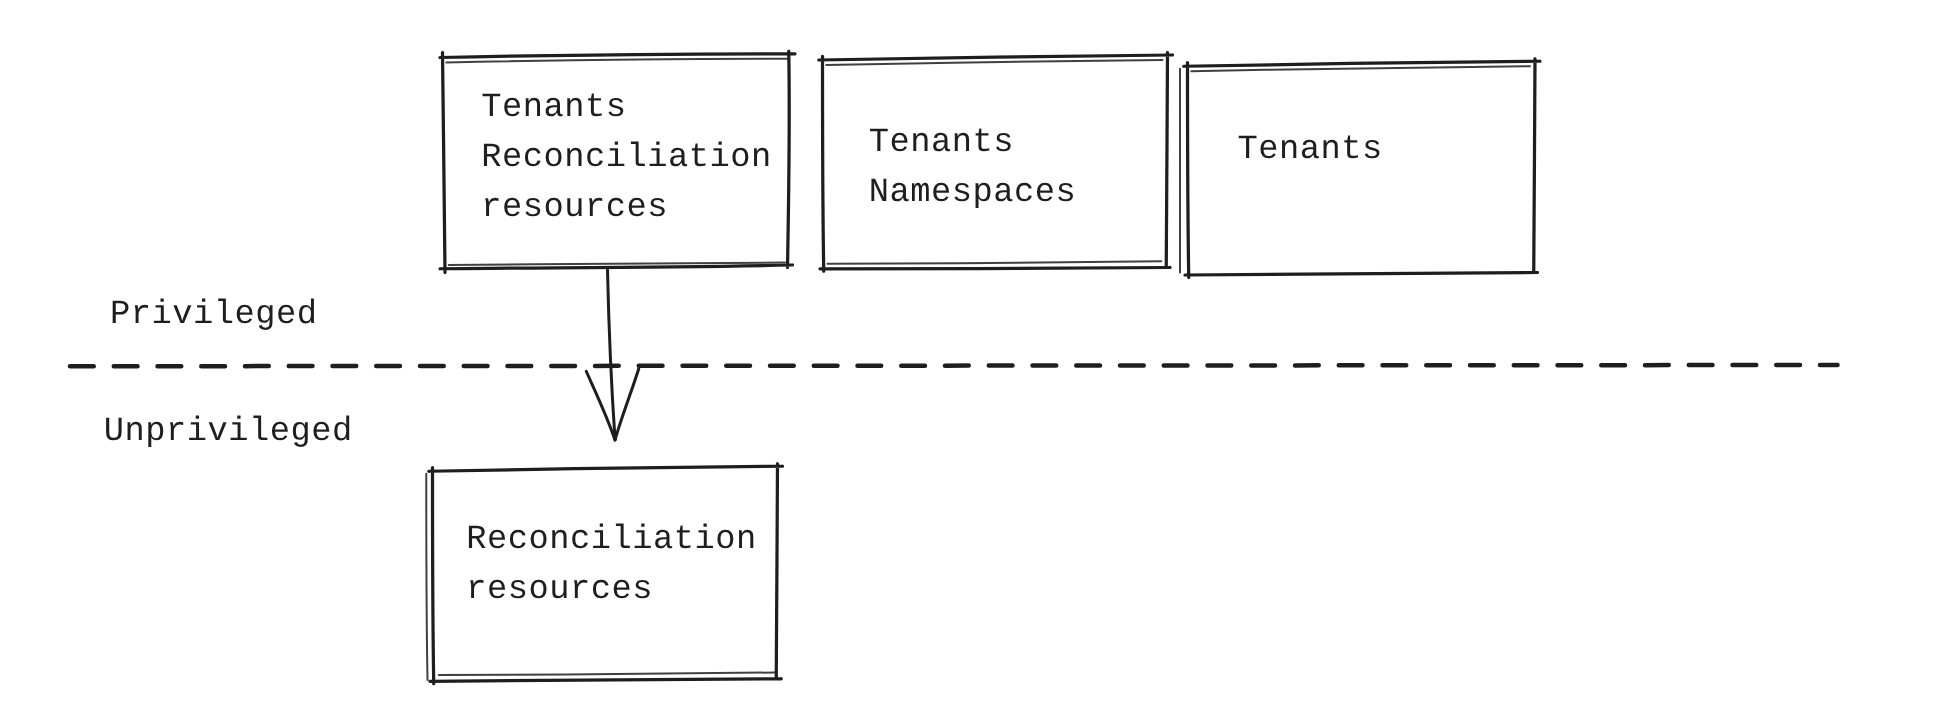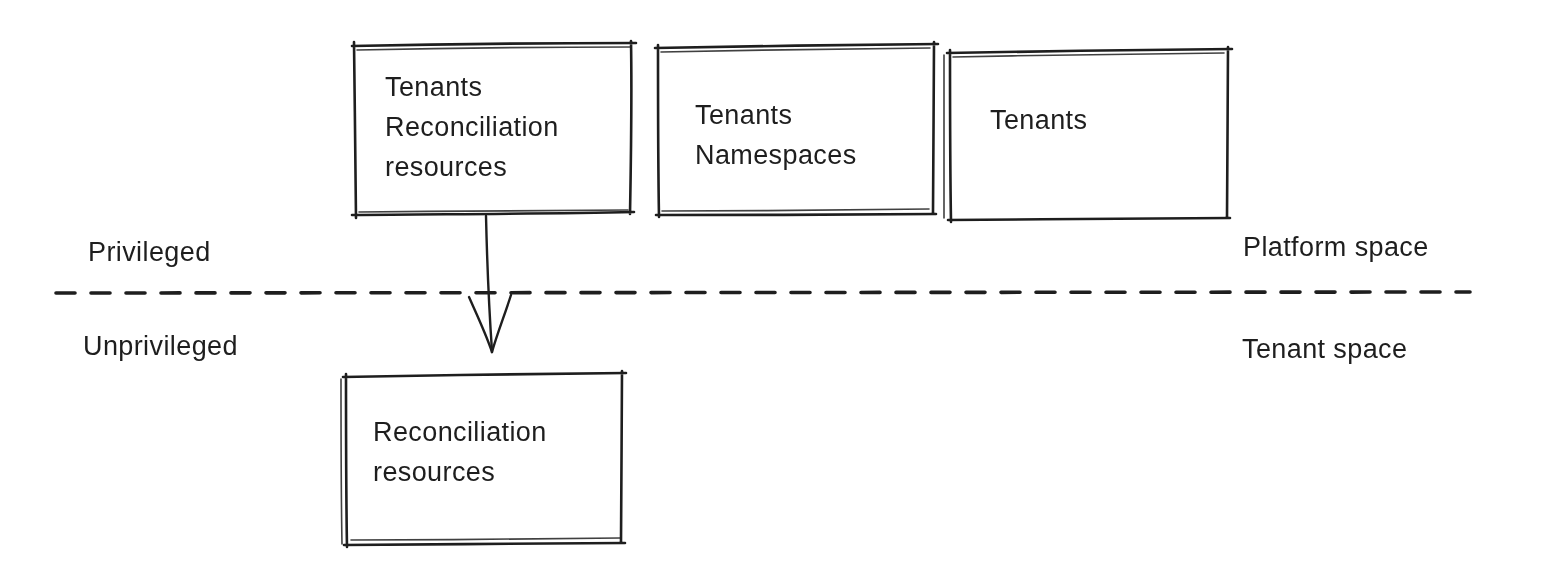--- a/index.html
+++ b/index.html
@@ -6,21 +6,21 @@
     margin: 0;
     padding: 0;
     background: #ffffff;
   }
   #canvas {
     position: relative;
     width: 1500px;
     height: 578px;
     background: #ffffff;
     overflow: hidden;
-    font-family: Liberation Sans, sans-serif;
+    font-family: Liberation Mono, monospace;
     color: #1e1e1e;
   }
   #sketch-layer {
     position: absolute;
     left: 0;
     top: 0;
     width: 1551px;
     height: 578px;
   }
   #sketch-layer path, #sketch-layer line {
@@ -112,17 +112,15 @@
 
   <div class="box-text" style="left:373px; top:412px">
     <div>Reconciliation</div>
     <div>resources</div>
   </div>
 
   <div class="zone-label" style="left:88px; top:222px">Privileged</div>
 
   <div class="zone-label" style="left:83px; top:316px">Unprivileged</div>
 
-  <div class="zone-label" style="left:1243px; top:217px">Platform space</div>
 
-  <div class="zone-label" style="left:1242px; top:319px">Tenant space</div>
 
 </div>
 
 </body></html>

